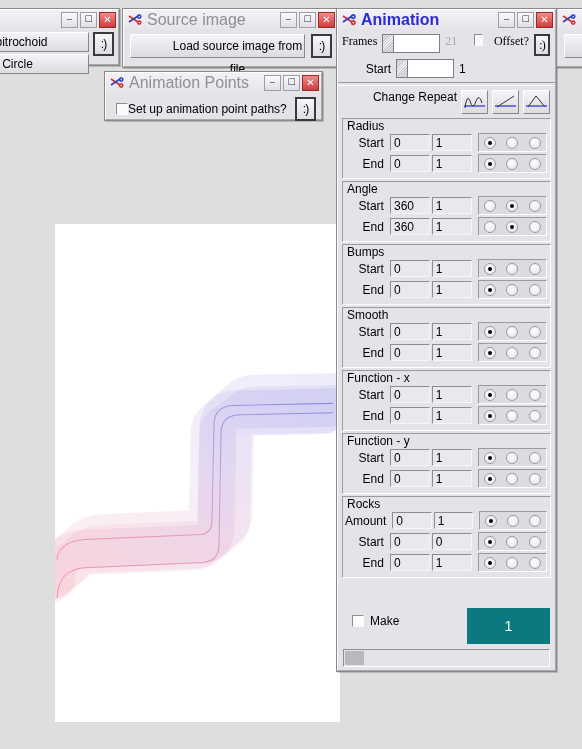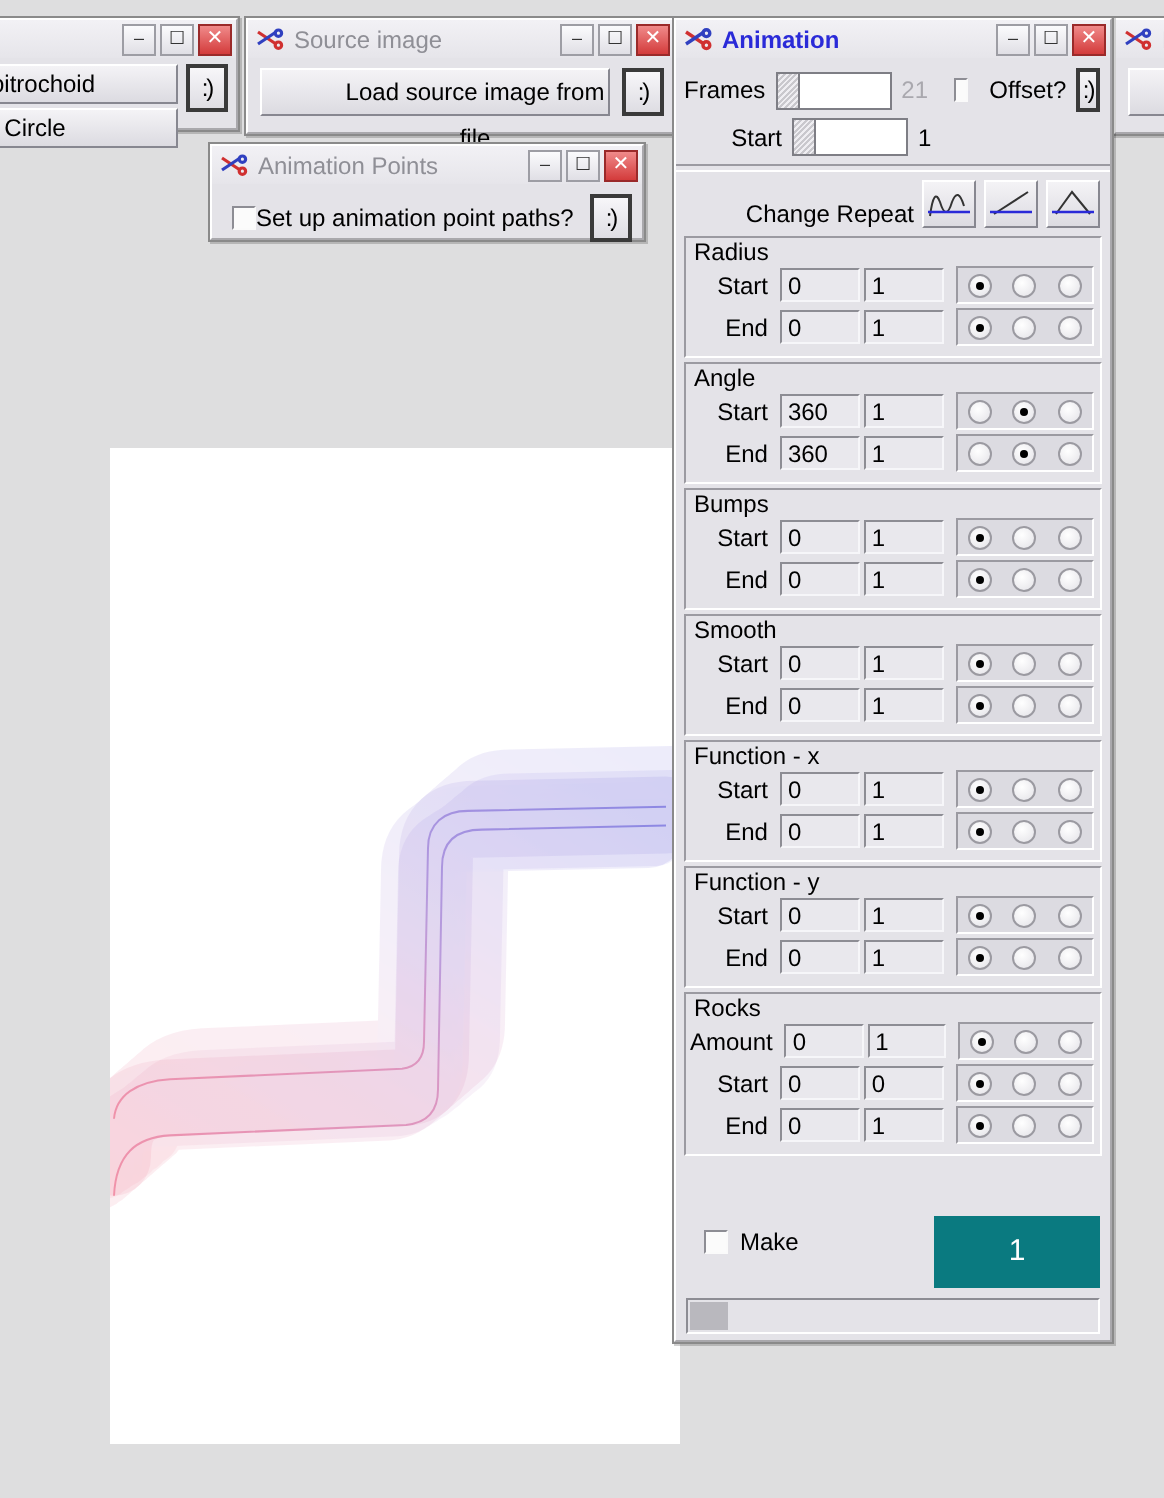--- a/index.html
+++ b/index.html
@@ -11,21 +11,21 @@
     -webkit-font-smoothing:none;
   }
 
   
   .win{position:absolute;background:#d4d0c8;border:1px solid #8a8a8a;
        box-shadow:1px 1px 0 rgba(0,0,0,.18);}
   .win-inner{background:#e4e3e8;border:1px solid #ffffff;border-right-color:#a9a8ac;border-bottom-color:#a9a8ac;}
   .titlebar{height:19px;display:flex;align-items:center;
             background:linear-gradient(#f2f1f5,#e6e5ea);
             padding:0 2px 0 3px;position:relative;}
-  .titlebar .tb-title{font-size:12px;color:#8f8f96;margin-left:5px;
+  .titlebar .tb-title{font-size:16px;color:#8f8f96;margin-left:5px;
             white-space:nowrap;overflow:hidden;flex:1;}
   .titlebar.active .tb-title{color:#2a2ad8;font-weight:bold;}
   .tb-btns{display:flex;gap:2px;align-items:center;}
   .tb-btn{width:15px;height:14px;border:1px solid #9d9da4;background:linear-gradient(#fbfbfd,#e0dfe5);
           display:flex;align-items:center;justify-content:center;font-size:9px;line-height:1;color:#333;}
   .tb-btn.close{background:linear-gradient(#f08a8a,#d33b3b);border-color:#9a2a2a;color:#fff;font-weight:bold;font-size:10px;}
 
   
   .appicon{width:15px;height:14px;flex:0 0 15px;position:relative;}
 
@@ -243,21 +243,21 @@
       </span>
       <span class="tb-title">Animation</span>
       <span class="tb-btns">
         <span class="tb-btn">–</span>
         <span class="tb-btn">☐</span>
         <span class="tb-btn close">✕</span>
       </span>
     </div>
 
     <div style="padding:5px 5px 4px 4px;">
-      <div style="display:flex;align-items:center;gap:5px;">
+      <div style="display:flex;align-items:flex-start;gap:5px;font-family:Liberation Serif, serif;">
         <span style="width:49px;text-align:left;">Frames</span>
         <span class="slider-field">
           <span class="slider-grip"></span>
           <span class="slider-box"></span>
         </span>
         <span style="color:#a9a8ae;width:22px;">21</span>
         <span class="cbox" style="margin-left:8px;"></span>
         <span style="margin-left:6px;">Offset?</span>
         <span class="smiley" style="margin-left:auto;height:22px;line-height:18px;">:)</span>
       </div>
@@ -266,21 +266,21 @@
         <span class="slider-field">
           <span class="slider-grip"></span>
           <span class="slider-box"></span>
         </span>
         <span style="width:22px;">1</span>
       </div>
     </div>
 
     <div class="sep"></div>
 
-    <div style="display:flex;align-items:flex-end;padding:4px 5px 4px 0;gap:4px;">
+    <div style="display:flex;align-items:flex-start;padding:4px 5px 4px 0;gap:4px;">
       <span style="flex:1;text-align:right;">Change Repeat</span>
       <span class="btn" style="width:27px;height:24px;padding:0;">
         <svg width="25" height="22" viewBox="0 0 25 22">
             <path d="M3 17 Q5 2 8 10 Q11 20 14 10 Q17 2 20 12" fill="none" stroke="#333" stroke-width="1"></path>
             <line x1="2" y1="15" x2="23" y2="15" stroke="#2a2ad8" stroke-width="1.2"></line>
           </svg>
       </span>
       <span class="btn" style="width:27px;height:24px;padding:0;">
         <svg width="25" height="22" viewBox="0 0 25 22">
             <line x1="4" y1="16" x2="21" y2="5" stroke="#333" stroke-width="1"></line>

